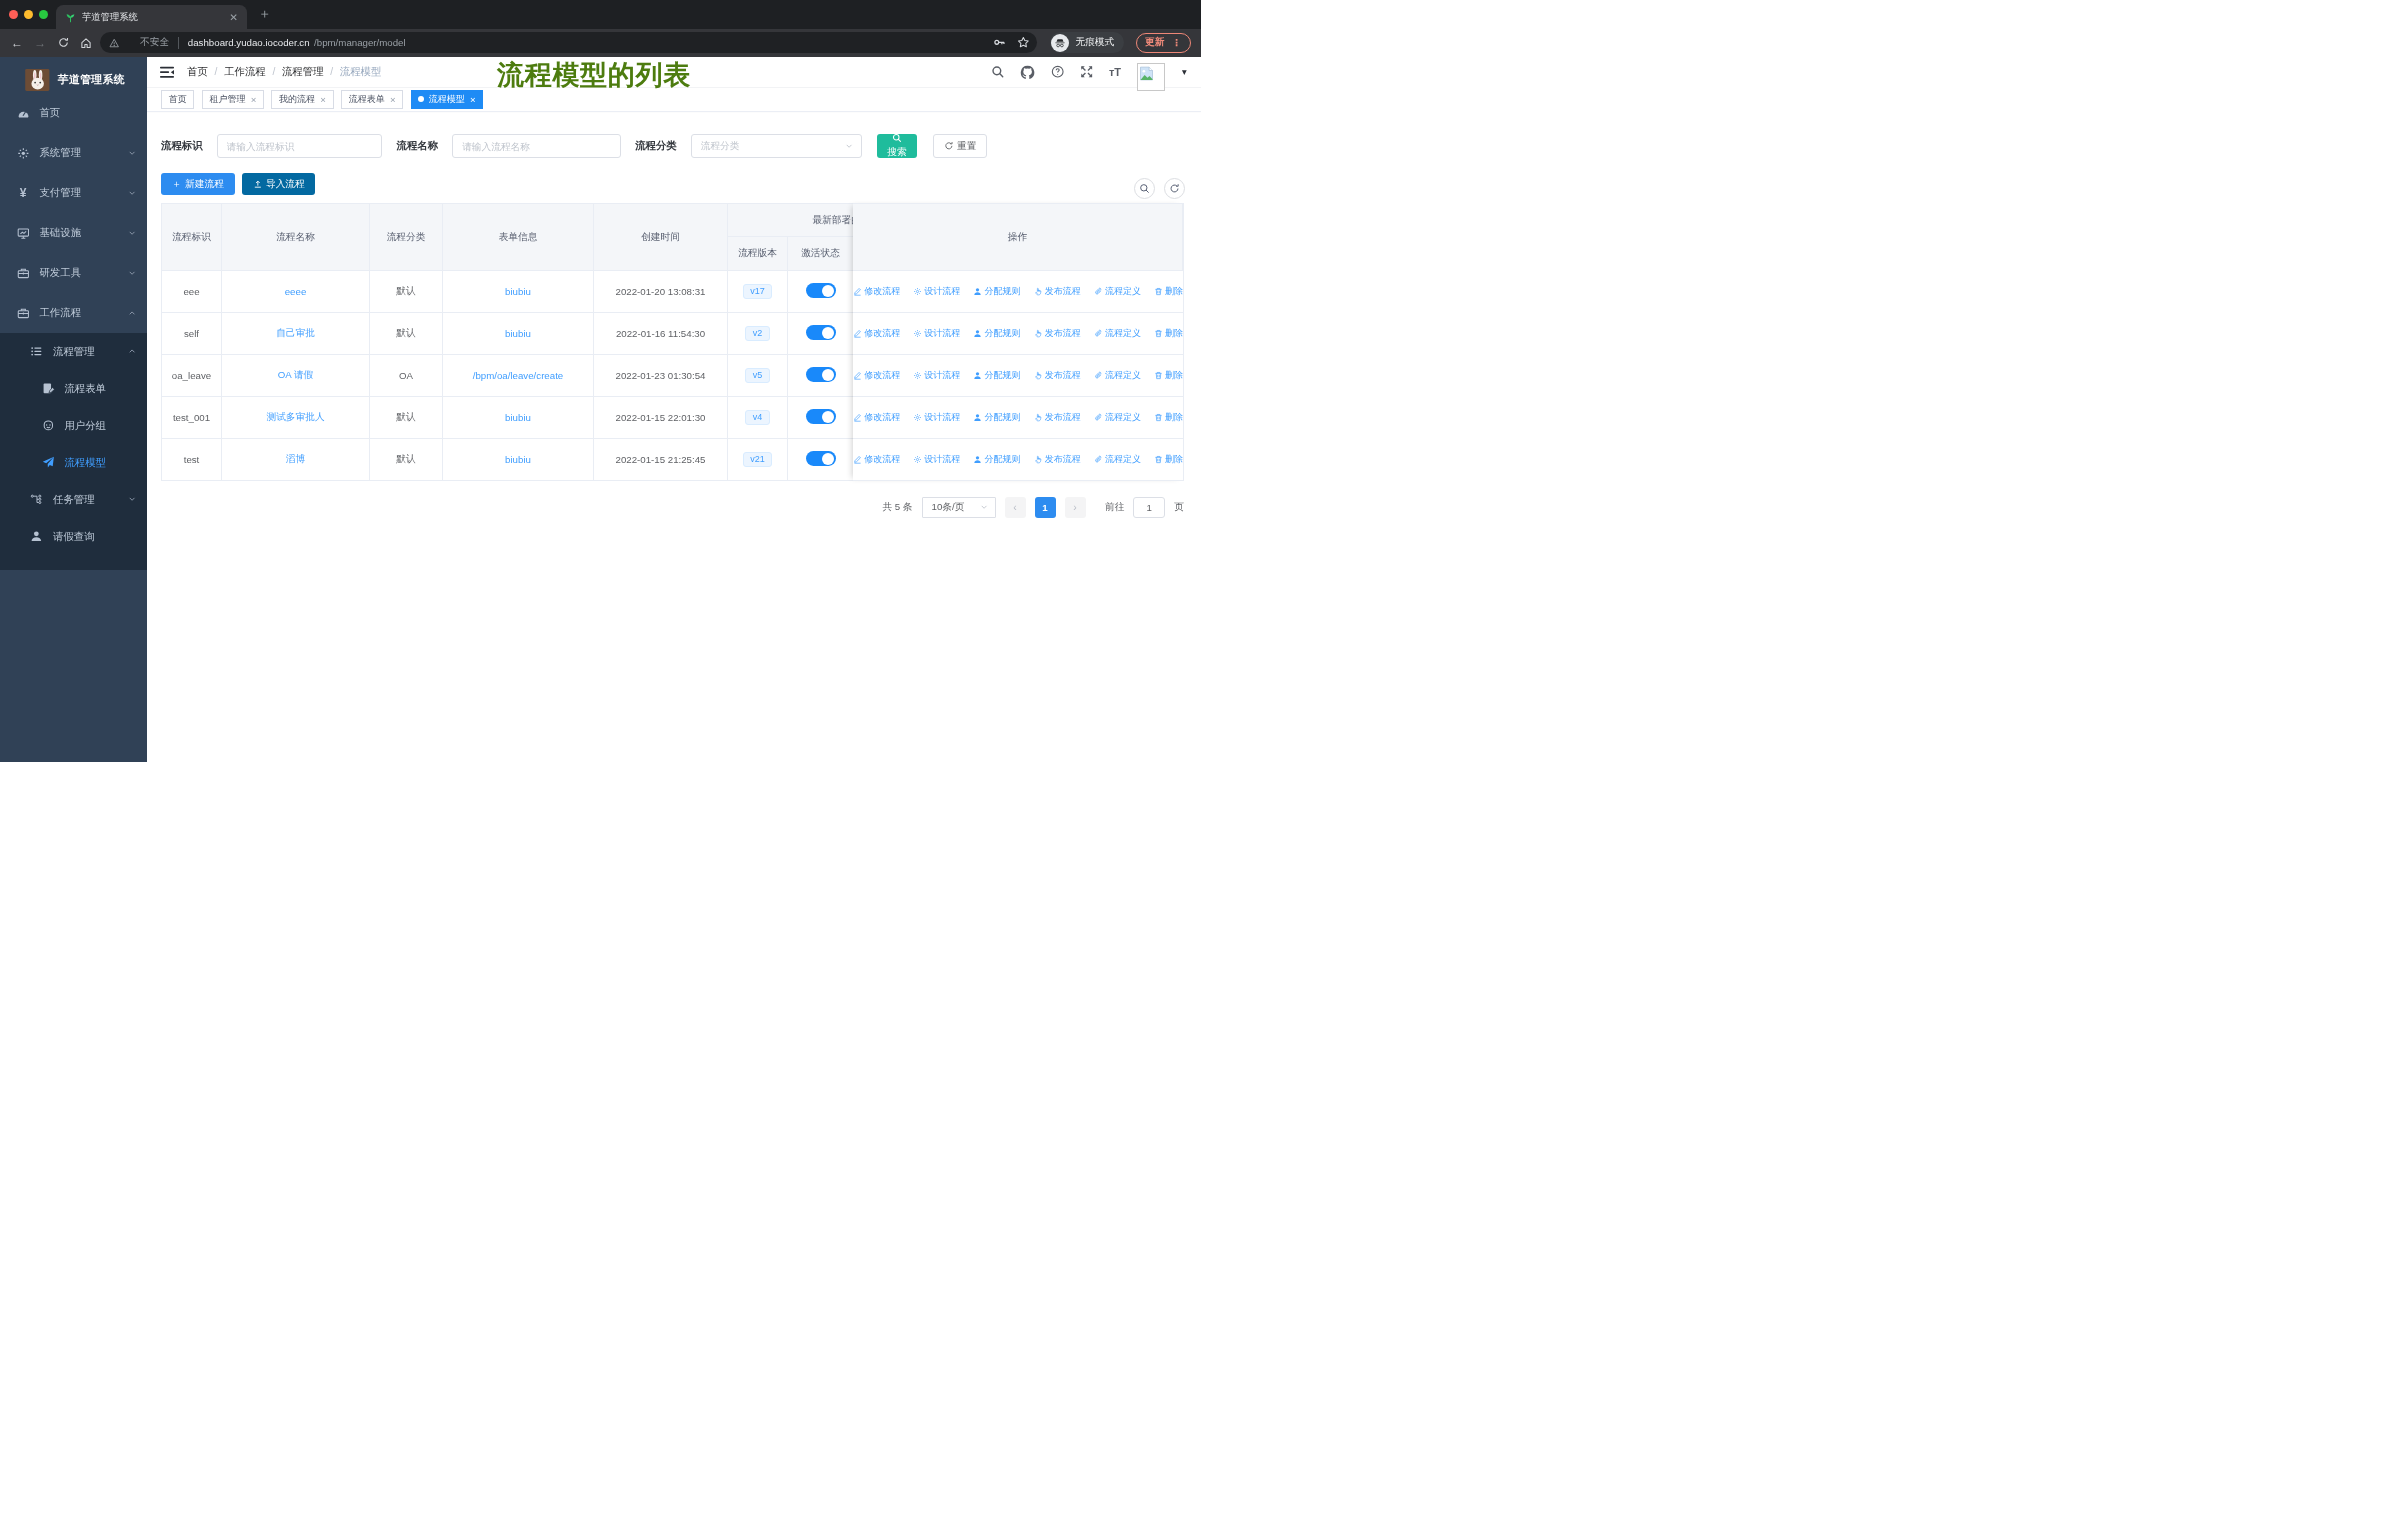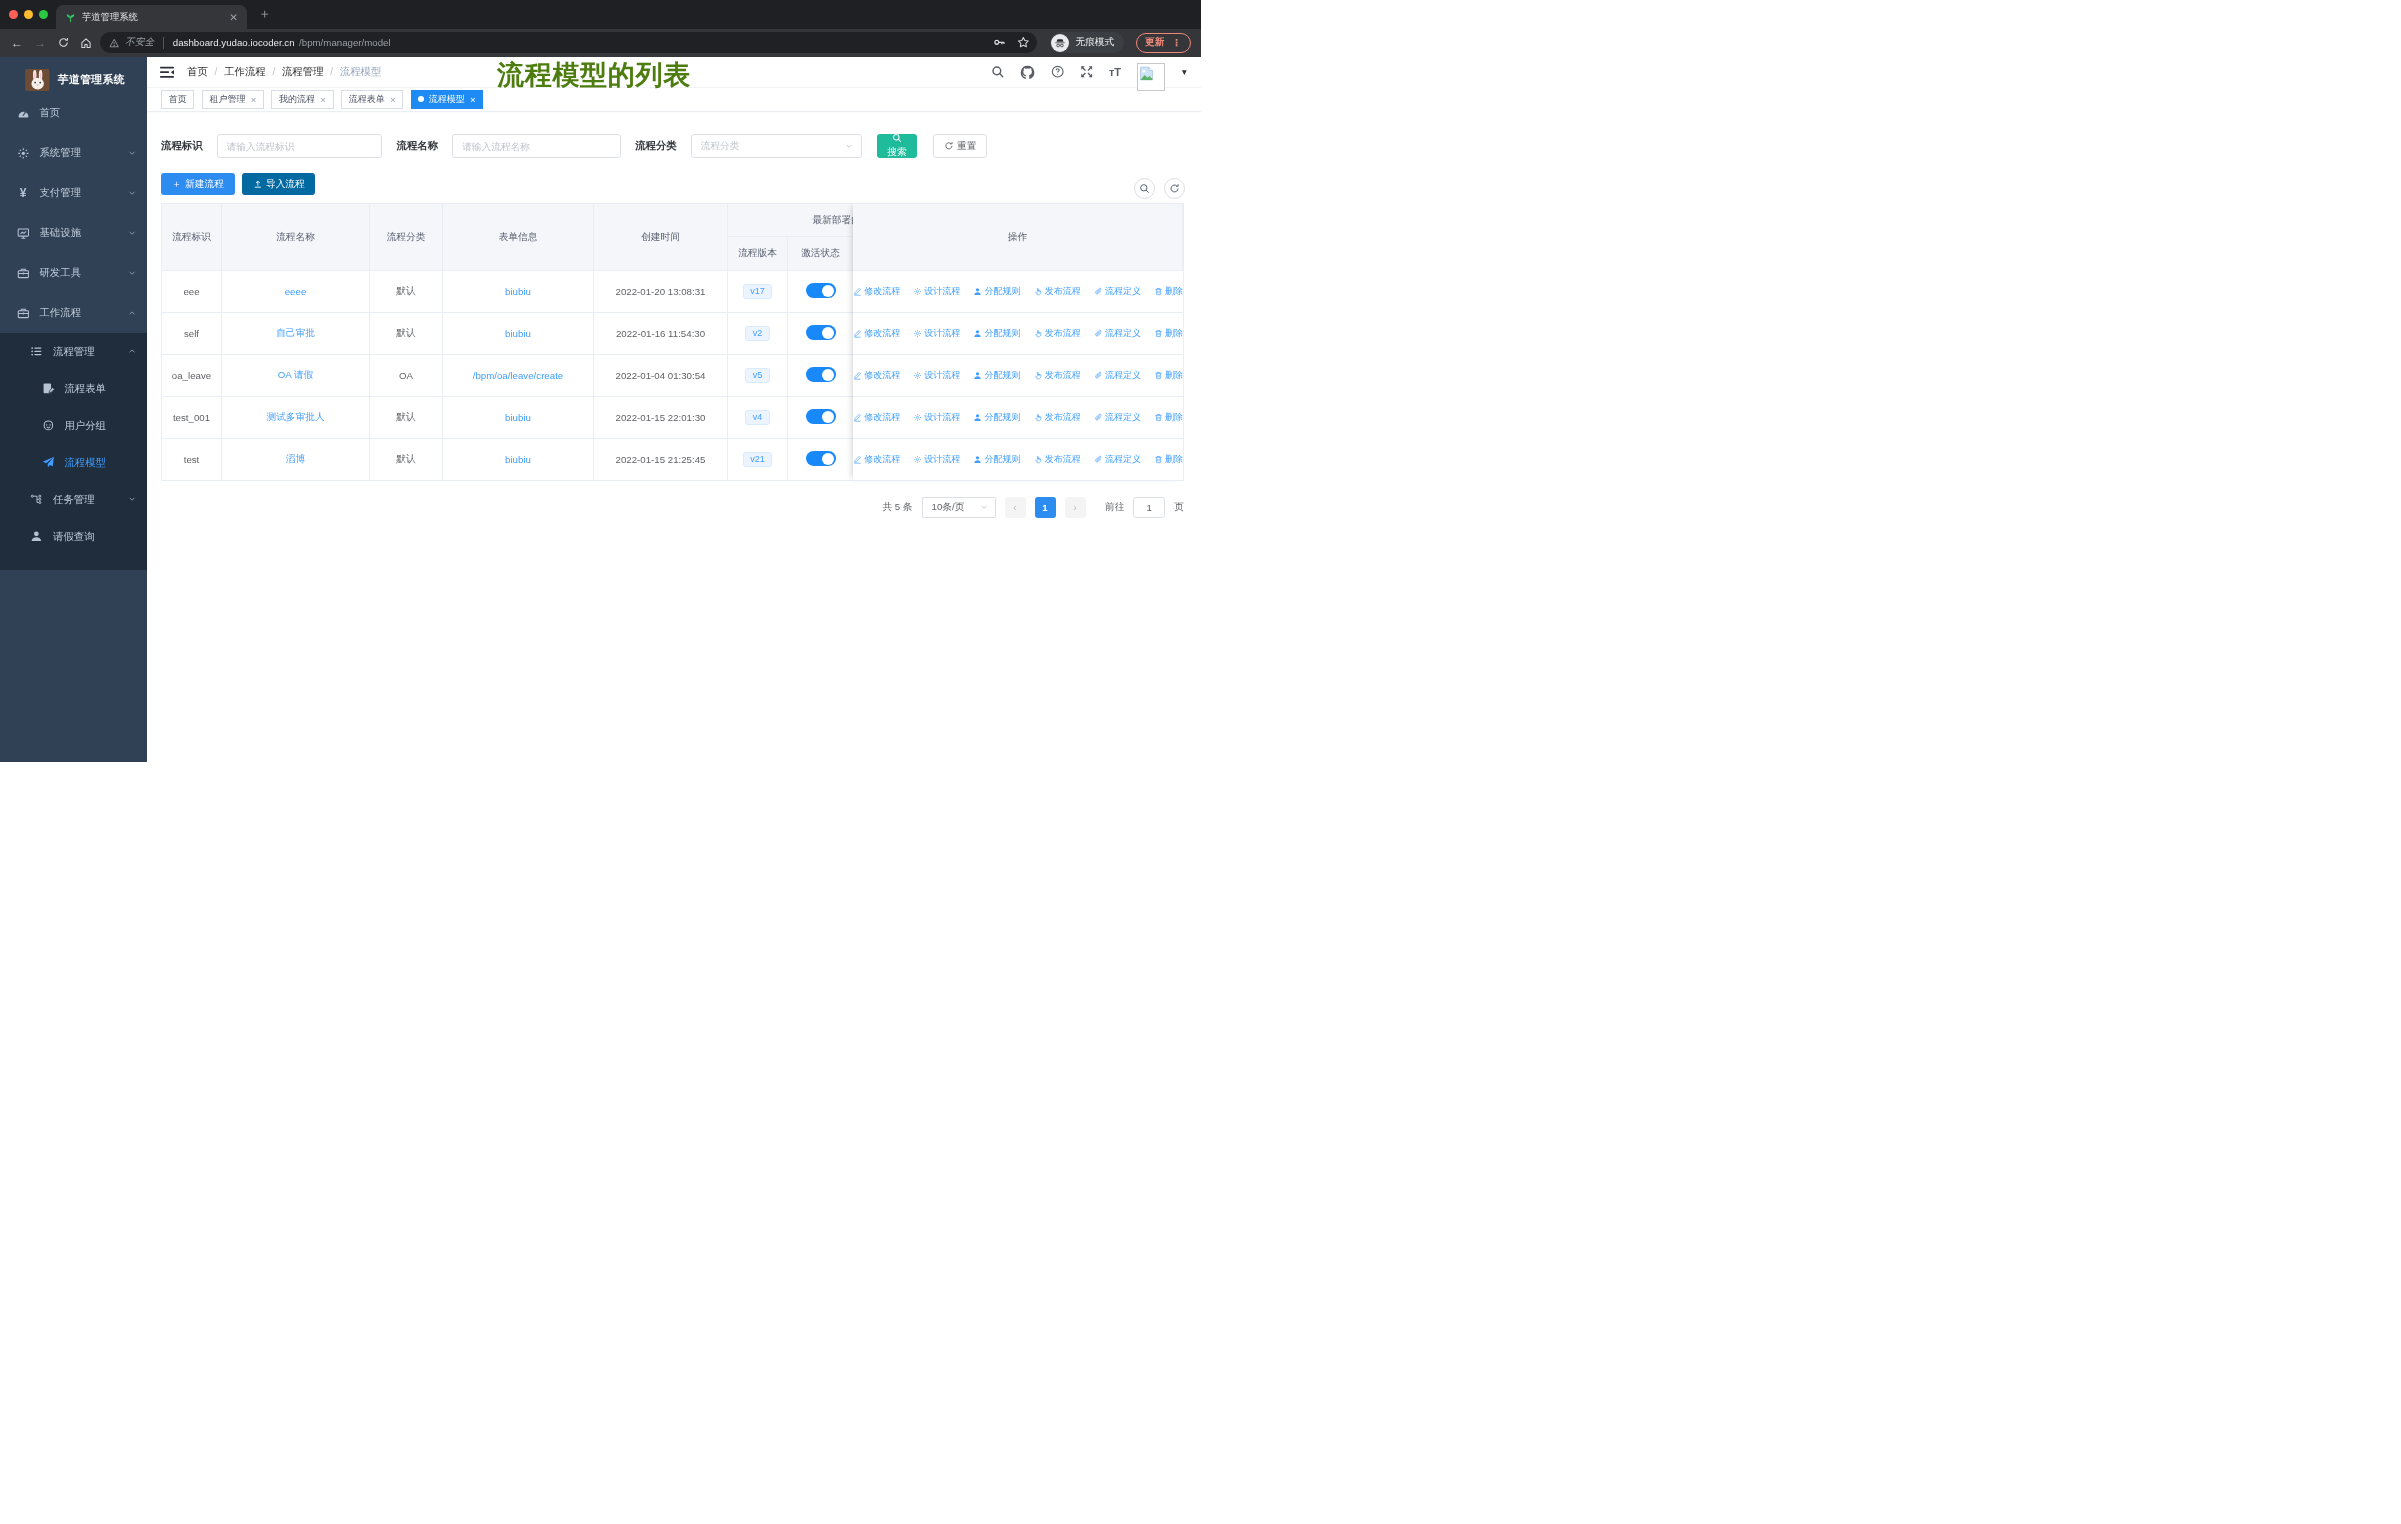--- a/index.html
+++ b/index.html
@@ -16,21 +16,21 @@
   .tab { position:absolute; left:56px; bottom:0; width:191px; height:24px; background:#35363a;
          border-radius:7.4px 7.4px 0 0; display:flex; align-items:center; gap:6px; padding:0 9px;
          color:#e8eaed; font-size:9.3px; }
   .tab .close { margin-left:auto; color:#9aa0a6; font-size:10.4px; }
   .newtab { position:absolute; left:258px; top:6.7px; color:#9aa0a6; font-size:13.4px; line-height:13.4px; }
   .toolbar { height:27.5px; background:#35363a; display:flex; align-items:center; padding:0 7.4px; gap:3.7px; }
   .tbtn { width:19.4px; display:flex; justify-content:center; align-items:center; color:#d2d5d9; font-size:12px; }
   .tbtn.disabled { color:#6f7377; }
   .addr { flex:1; height:21px; border-radius:10.4px; background:#1f2124; display:flex; align-items:center;
           padding:0 7.4px 0 9px; color:#e8eaed; font-size:9.7px; gap:4.5px; min-width:0; }
-  .addr .sec { color:#9aa0a6; display:flex; gap:6px; align-items:center;font-style:italic; }
+  .addr .sec { color:#9aa0a6; display:flex; gap:21px; align-items:center; }
   .addr .divd { width:0.7px; height:12px; background:#53575c; margin:0 4.5px; }
   .addr .path { color:#9aa0a6; }
   .addr .sp { flex:1; }
   .a-ic { color:#d6d9dd; display:flex; align-items:center; margin-left:7.4px; }
   .incog { height:21px; border-radius:10.4px; background:#3b3e42; display:flex; align-items:center; gap:6px;
            padding:0 9.7px 0 1.5px; color:#f1f3f4; font-size:9.7px; margin-left:9px; white-space:nowrap; }
   .incog .cir { width:18px; height:18px; background:#e8eaed; border-radius:50%;
                 display:flex; align-items:center; justify-content:center; }
   .update { height:20px; border-radius:10.4px; border:1.1px solid #ee8777; color:#f08a7a; display:flex;
             align-items:center; gap:7.4px; padding:0 8.2px; font-size:9.7px; font-weight:700;
@@ -586,21 +586,21 @@
                   <td>2022-01-16 11:54:30</td>
                   <td><span class="vbadge">v2</span></td>
                   <td><span class="switch on" aria-checked="true"><span class="knob"></span></span></td>
                   <td colspan="2"></td>
                 </tr>
                 <tr class="trow">
                   <td>oa_leave</td>
                   <td><span class="tlink">OA 请假</span></td>
                   <td>OA</td>
                   <td><span class="tlink">/bpm/oa/leave/create</span></td>
-                  <td>2022-01-04 01:30:54</td>
+                  <td>2022-01-23 01:30:54</td>
                   <td><span class="vbadge">v5</span></td>
                   <td><span class="switch on" aria-checked="true"><span class="knob"></span></span></td>
                   <td colspan="2"></td>
                 </tr>
                 <tr class="trow">
                   <td>test_001</td>
                   <td><span class="tlink">测试多审批人</span></td>
                   <td>默认</td>
                   <td><span class="tlink">biubiu</span></td>
                   <td>2022-01-15 22:01:30</td>

